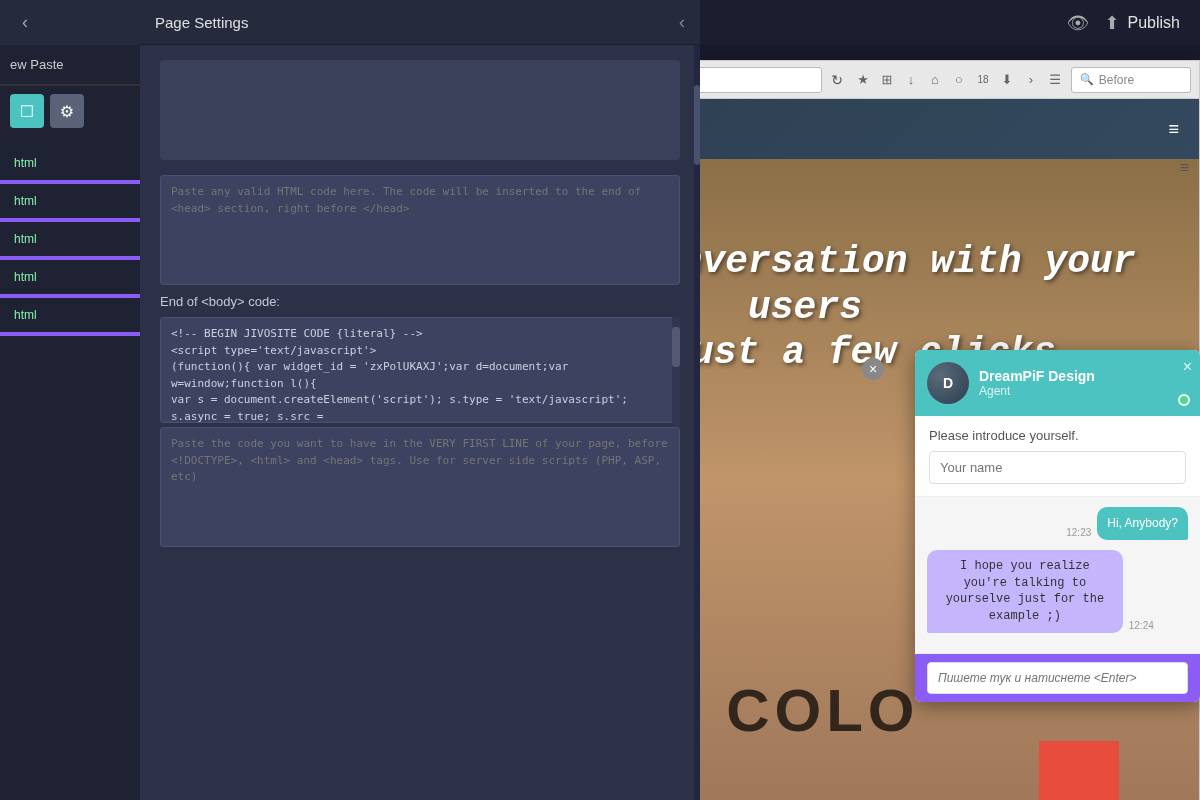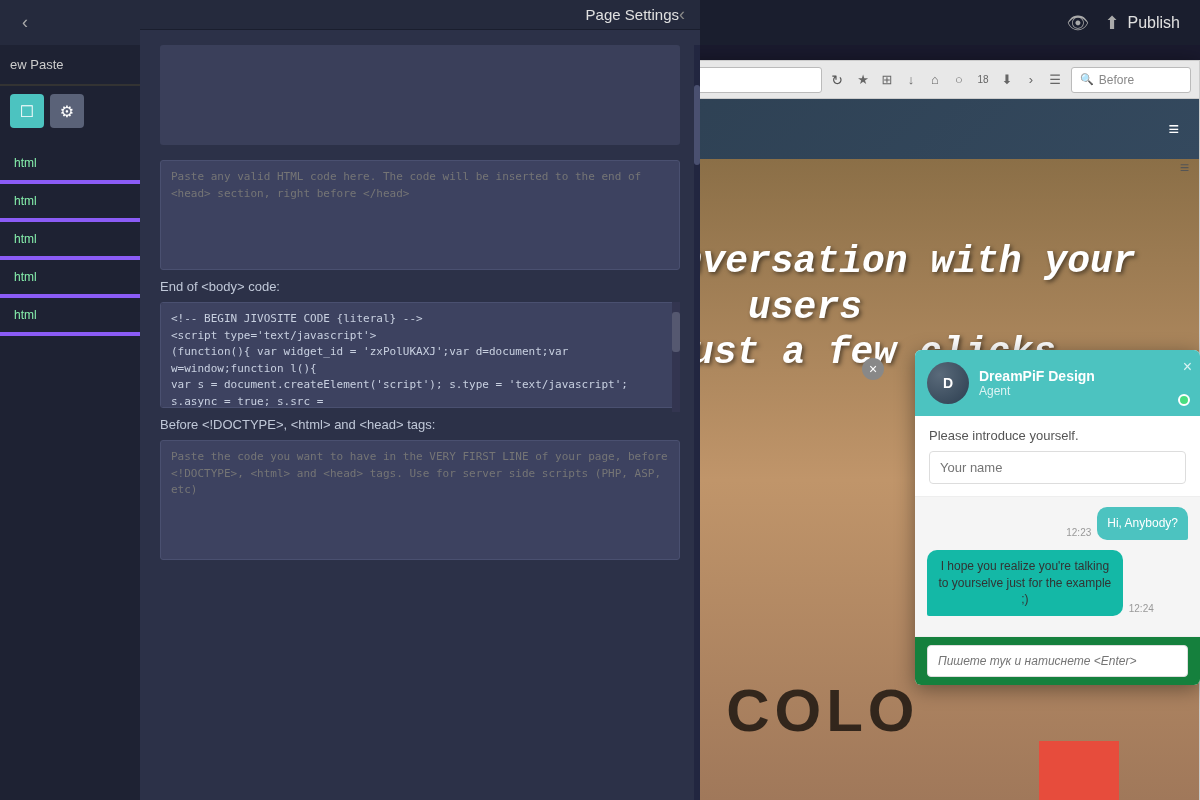--- a/index.html
+++ b/index.html
@@ -64,24 +64,24 @@
     .page-settings {
       position: absolute;
       left: 140px; top: 0;
       width: 560px; height: 800px;
       background: #2c3148;
       z-index: 9;
       overflow: hidden;
     }
     .ps-header {
       background: #252a3d;
-      height: 30px;
-      display: flex;
-      align-items: center;
-      justify-content: flex-end;
+      height: 45px;
+      display: flex;
+      align-items: center;
+      justify-content: space-between;
       padding: 0 15px;
       border-bottom: 1px solid #1a1e2e;
     }
     .ps-title {
       color: #e0e0e0;
       font-size: 15px;
       font-weight: 500;
     }
     .ps-close-btn {
       color: #888;
@@ -435,32 +435,33 @@
       border-radius: 10px;
       font-size: 12px;
       line-height: 1.4;
     }
     .chat-msg-bubble.blue {
       background: #4cc3c0;
       color: #fff;
       border-bottom-right-radius: 2px;
     }
     .chat-msg-bubble.gray {
-      background: #14b8a6;
+      background: #c4b5fd;
       color: #333;
       border-bottom-left-radius: 2px;
+      font-family: Liberation Mono, monospace;
     }
     .chat-msg-time {
       color: #999;
       font-size: 10px;
       margin: 0 6px 2px;
     }
 
     .chat-input-area {
-      background: #15803d;
+      background: #8b5cf6;
       border-top: 1px solid #eee;
       padding: 8px 12px;
     }
     .chat-input-field {
       width: 100%;
       border: 1px solid #ddd;
       border-radius: 4px;
       padding: 8px 10px;
       font-size: 12px;
       color: #aaa;
@@ -551,21 +552,20 @@
 (function(){ var widget_id = 'zxPolUKAXJ';var d=document;var
 w=window;function l(){
 var s = document.createElement('script'); s.type = 'text/javascript';
 s.async = true; s.src =</textarea>
       <div class="code-scrollbar">
         <div class="code-scrollbar-thumb"></div>
       </div>
     </div>
 
     
-    <div class="ps-section-label">Before &lt;!DOCTYPE&gt;, &lt;html&gt; and &lt;head&gt; tags:</div>
     <textarea class="ps-textarea doctype-code" placeholder="Paste the code you want to have in the VERY FIRST LINE of your page, before &lt;!DOCTYPE&gt;, &lt;html&gt; and &lt;head&gt; tags. Use for server side scripts (PHP, ASP, etc)" style=""></textarea>
   </div>
   <div class="ps-scrollbar-right">
     <div class="ps-scrollbar-right-thumb"></div>
   </div>
 </div>
 
 <div class="top-publish-bar">
   <span class="eye-btn">👁</span>
   <div class="publish-btn">

